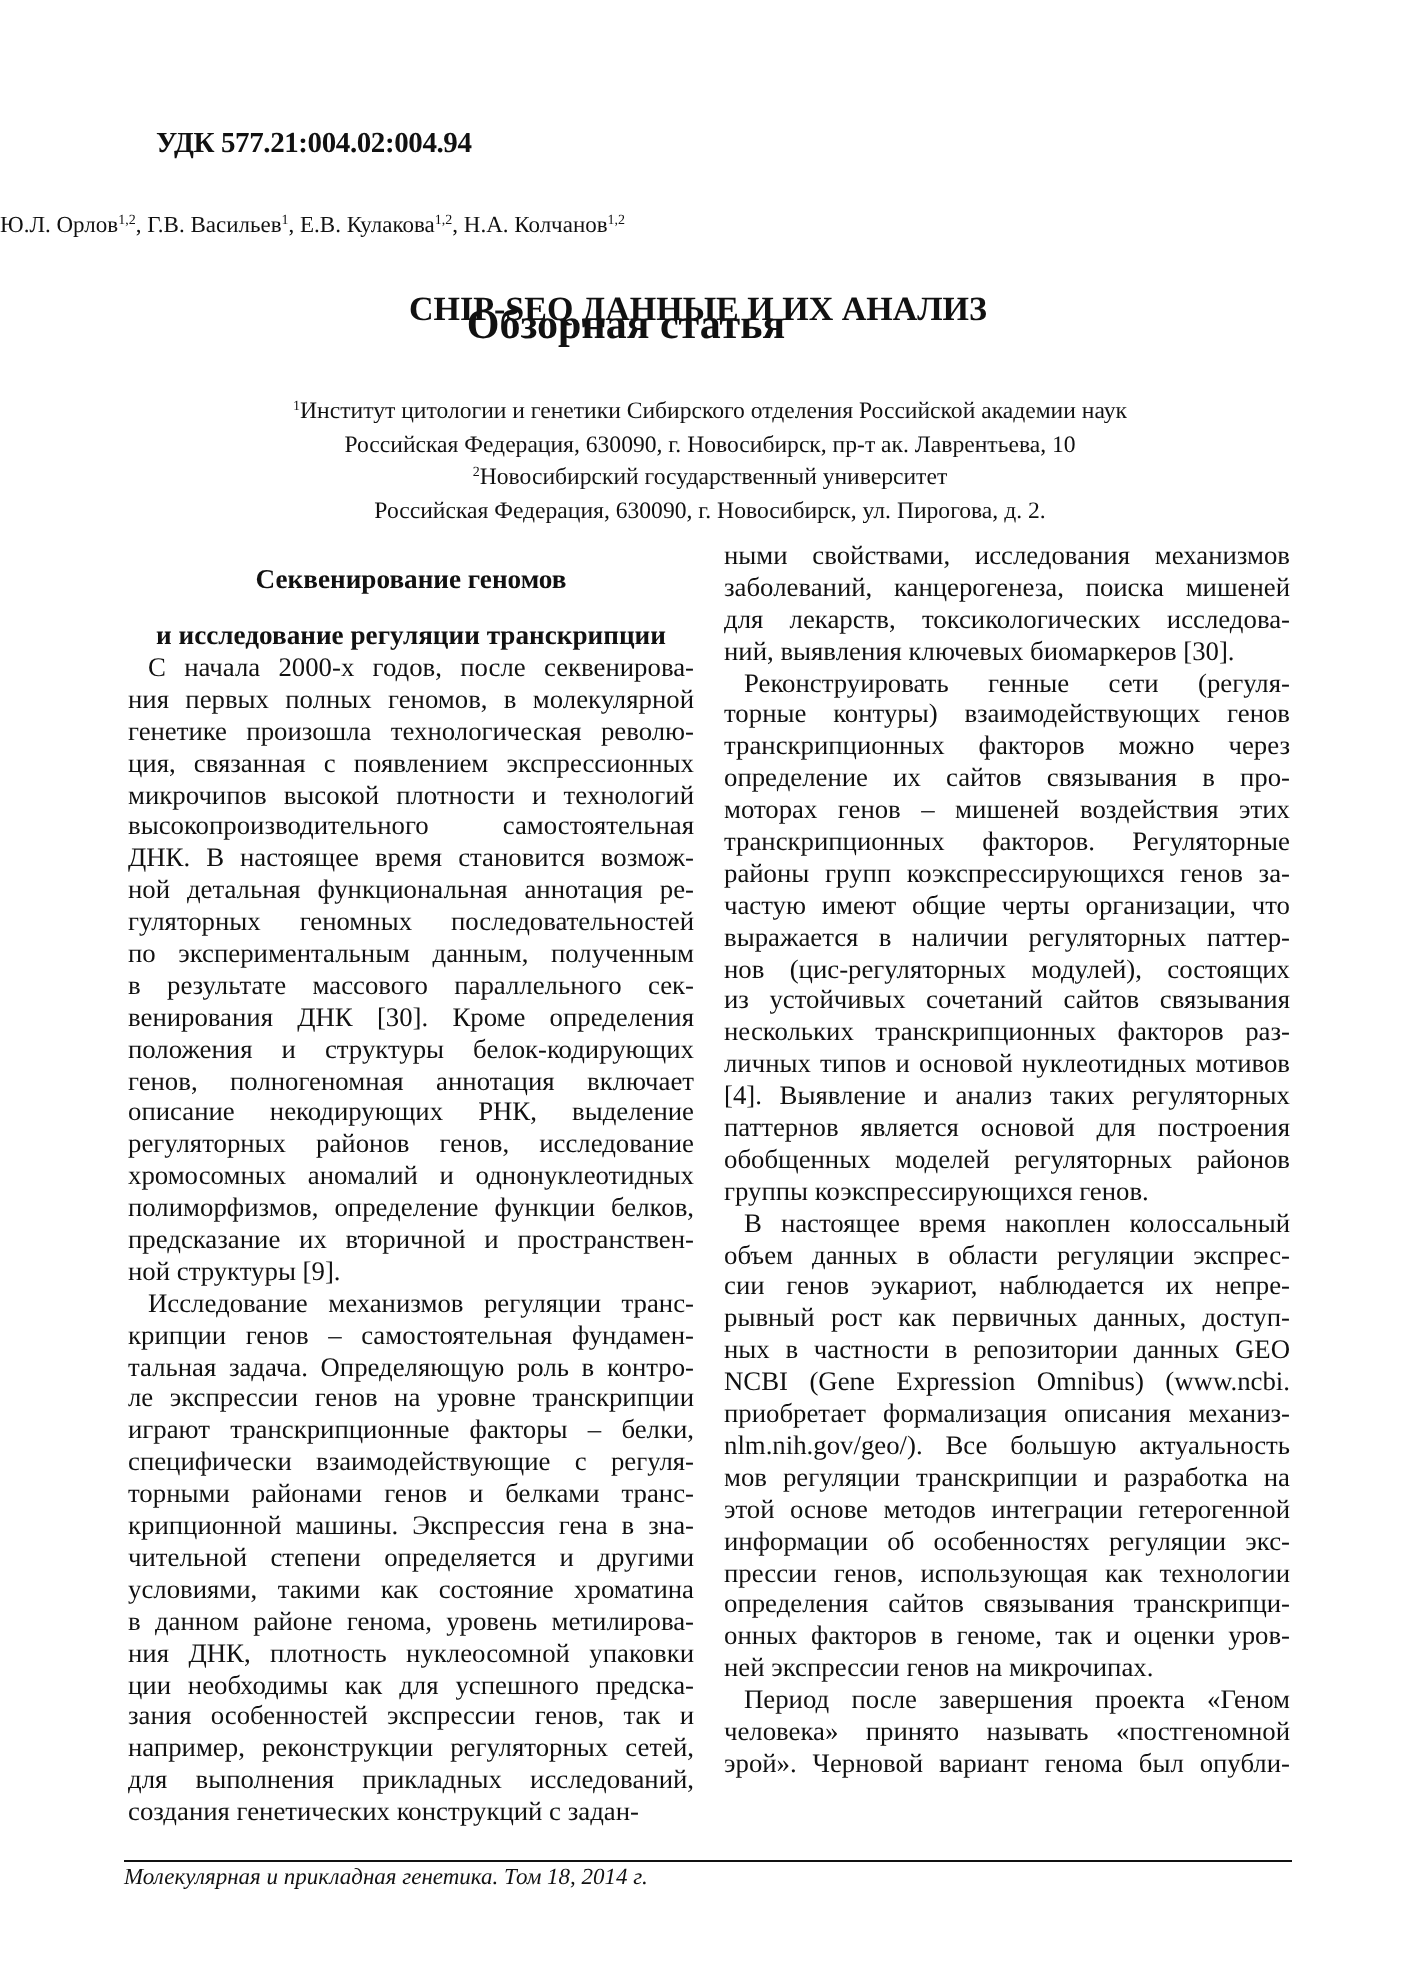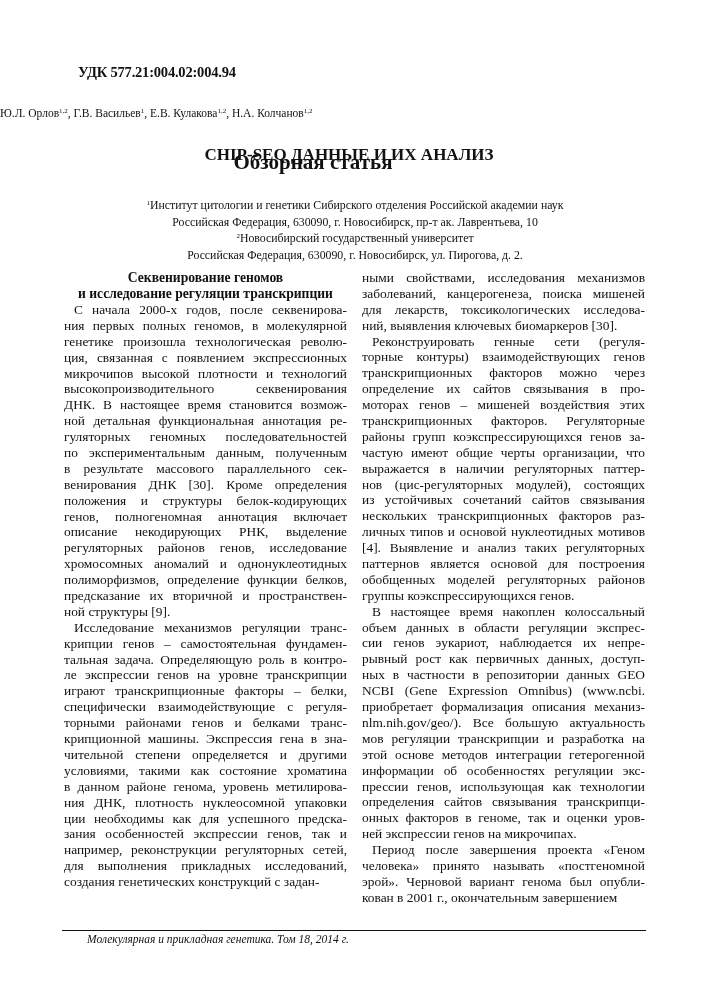--- a/index.html
+++ b/index.html
@@ -11,23 +11,23 @@
   .title { position: absolute; left: 0; width: 698px; top: 145px; text-align: center; font-size: 17px; font-weight: bold; line-height: 19px; }
   .subtitle { position: absolute; left: 0; width: 626px; top: 150px; text-align: center; font-size: 21px; font-weight: bold; }
   .affil { position: absolute; left: 0; width: 710px; top: 197px; text-align: center; font-size: 11.8px; line-height: 16.5px; }
   .affil sup { font-size: 7px; vertical-align: 4px; line-height: 0; }
   .col { position: absolute; top: 270px; font-size: 13.4px; line-height: 15.9px; }
   .col.left { left: 64px; width: 283px; }
   .col.right { left: 362px; width: 283px; }
   .line { display: block; white-space: nowrap; text-align: justify; text-align-last: justify; height: 15.9px; }
   .line.last { text-align-last: left; }
   .line.indent { padding-left: 10px; }
-  .heading { display: block; text-align: center; font-weight: bold; font-size: 13.6px; line-height: 16px; white-space: nowrap; }
+  .heading { display: block; text-align: center; font-weight: bold; font-size: 13.6px; line-height: 16px; white-space: nowrap; margin-top: 12px; }
   .footer-rule { position: absolute; left: 62px; top: 930px; width: 584px; height: 1.2px; background: #111; }
-  .footer { position: absolute; left: 62px; top: 933px; font-size: 11.5px; font-style: italic; margin-left: 25px; }
+  .footer { position: absolute; left: 62px; top: 933px; font-size: 11.5px; font-style: italic; }
 </style>
 </head>
 <body>
 
 <div class="udk">УДК 577.21:004.02:004.94</div>
 
 <div class="authors">
   <span><span>Ю.Л. Орлов</span><sup>1,2</sup></span>,
   <span><span>Г.В. Васильев</span><sup>1</sup></span>,
   <span><span>Е.В. Кулакова</span><sup>1,2</sup></span>,
@@ -46,21 +46,21 @@
 
 <div class="col left">
   <span class="heading">Секвенирование геномов</span>
   <span class="heading">и исследование регуляции транскрипции</span>
   <div id="left-lines">
       <span class="line indent">С начала 2000-х годов, после секвенирова-</span>
       <span class="line">ния первых полных геномов, в молекулярной</span>
       <span class="line">генетике произошла технологическая револю-</span>
       <span class="line">ция, связанная с появлением экспрессионных</span>
       <span class="line">микрочипов высокой плотности и технологий</span>
-      <span class="line">высокопроизводительного секвенирования</span>
+      <span class="line">высокопроизводительного самостоятельная</span>
       <span class="line">ДНК. В настоящее время становится возмож-</span>
       <span class="line">ной детальная функциональная аннотация ре-</span>
       <span class="line">гуляторных геномных последовательностей</span>
       <span class="line">по экспериментальным данным, полученным</span>
       <span class="line">в результате массового параллельного сек-</span>
       <span class="line">венирования ДНК [30]. Кроме определения</span>
       <span class="line">положения и структуры белок-кодирующих</span>
       <span class="line">генов, полногеномная аннотация включает</span>
       <span class="line">описание некодирующих РНК, выделение</span>
       <span class="line">регуляторных районов генов, исследование</span>
@@ -122,18 +122,17 @@
       <span class="line">мов регуляции транскрипции и разработка на</span>
       <span class="line">этой основе методов интеграции гетерогенной</span>
       <span class="line">информации об особенностях регуляции экс-</span>
       <span class="line">прессии генов, использующая как технологии</span>
       <span class="line">определения сайтов связывания транскрипци-</span>
       <span class="line">онных факторов в геноме, так и оценки уров-</span>
       <span class="line last">ней экспрессии генов на микрочипах.</span>
       <span class="line indent">Период после завершения проекта «Геном</span>
       <span class="line">человека» принято называть «постгеномной</span>
       <span class="line">эрой». Черновой вариант генома был опубли-</span>
-      <span class="line last">кован в 2001 г., окончательным завершением</span>
     </div>
 </div>
 
 <div class="footer-rule"></div>
 <div class="footer">Молекулярная и прикладная генетика. Том 18, 2014 г.</div>
 
 </body></html>

